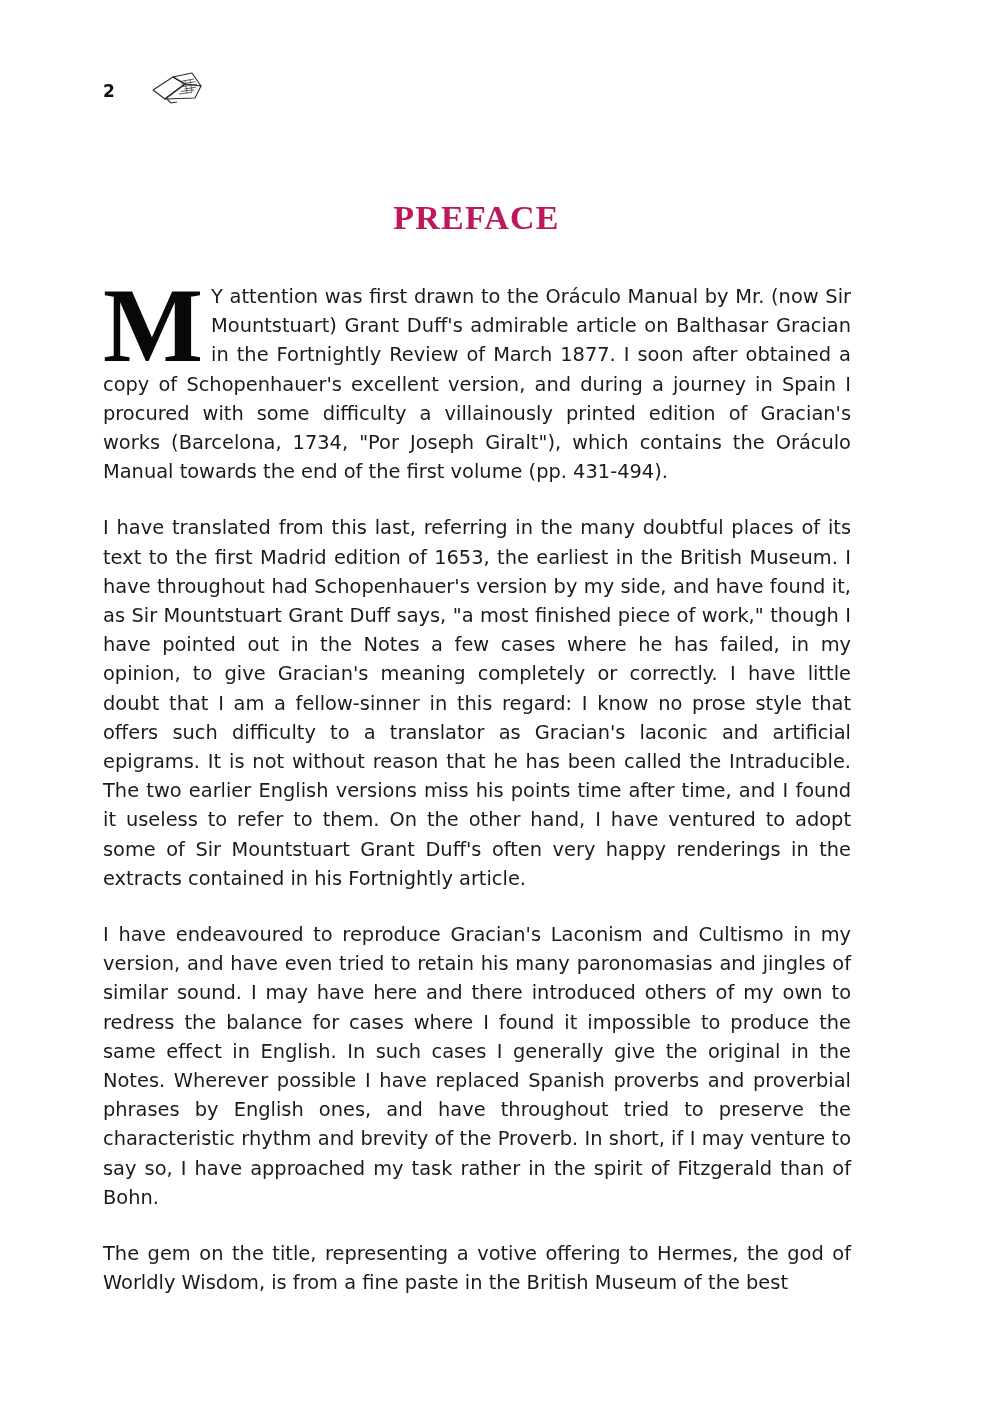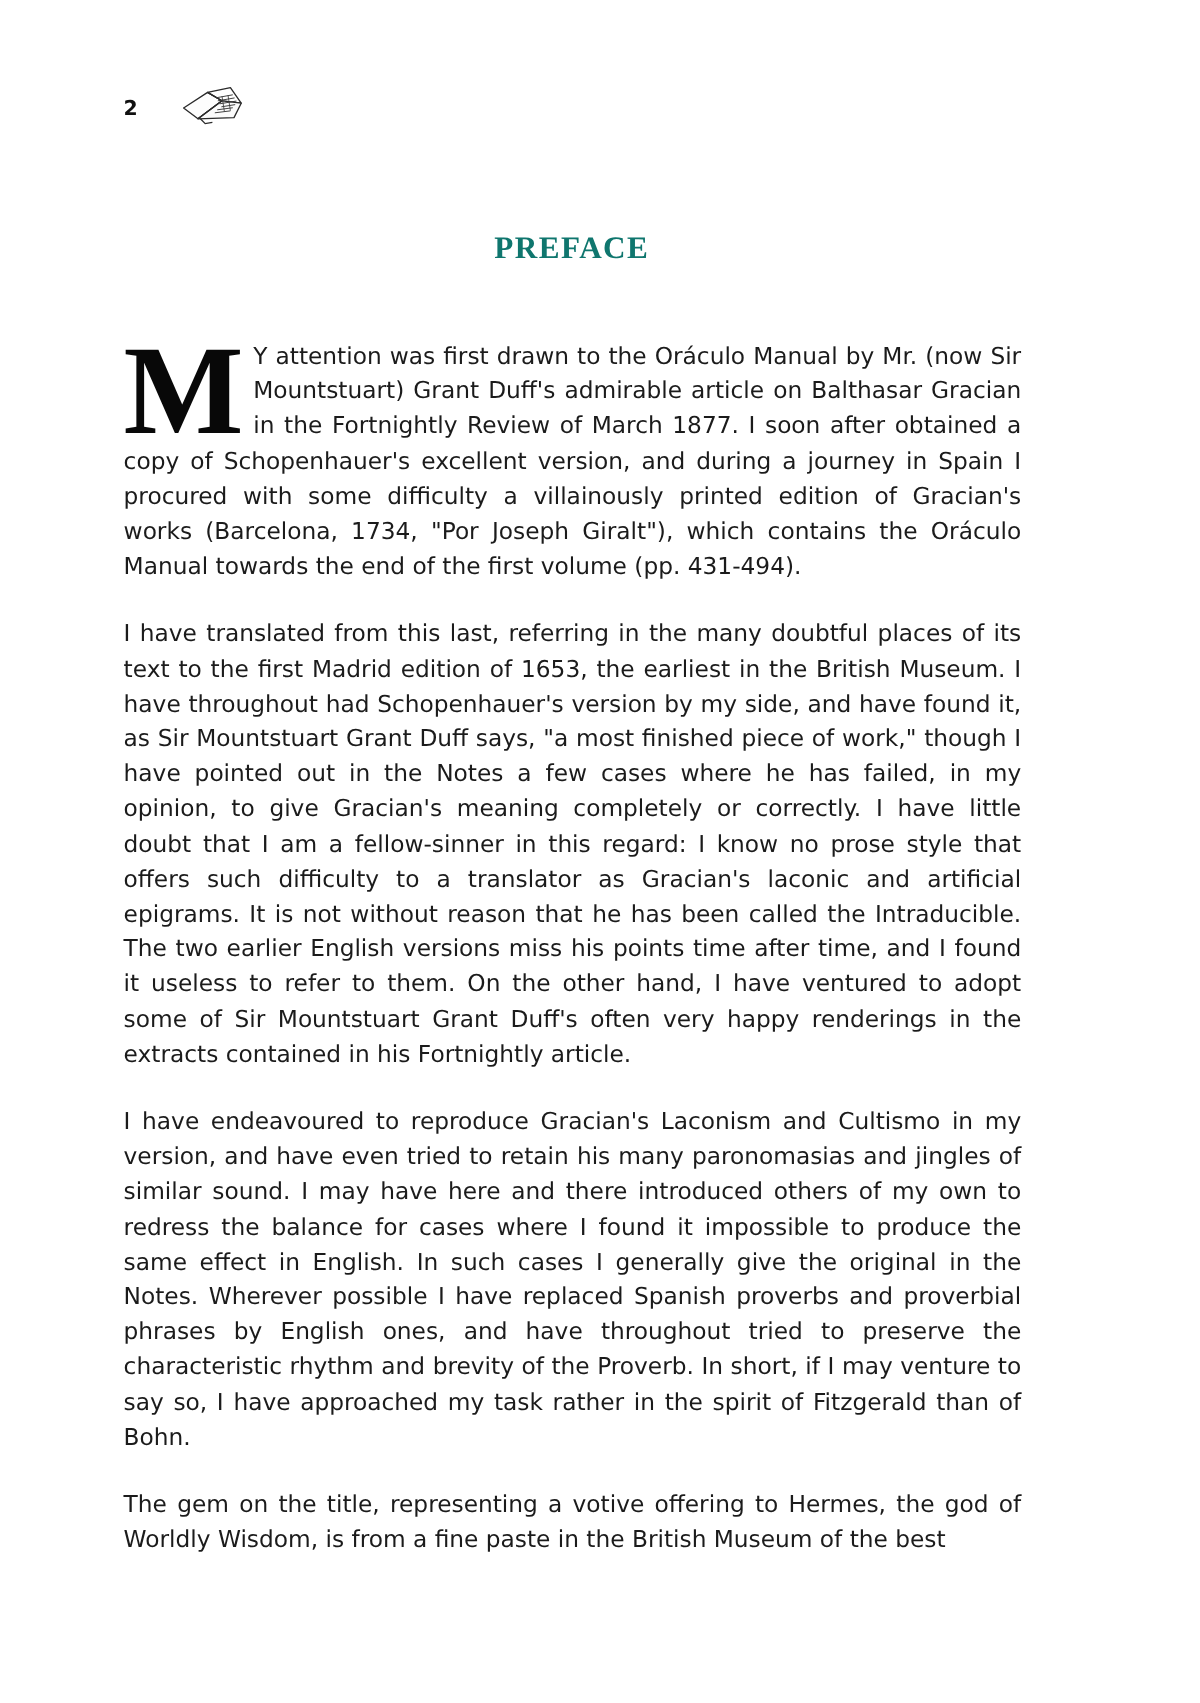--- a/index.html
+++ b/index.html
@@ -48,23 +48,23 @@
 
   
   .chapter-title {
     position: absolute;
     left: 103px;
     top: 176px;
     width: 747px;
     text-align: center;
     font-family: "Liberation Serif", "DejaVu Serif", serif;
     font-weight: 700;
-    font-size: 26px;
+    font-size: 34px;
     letter-spacing: 1.2px;
-    color: #0f766e;
+    color: #be185d;
     line-height: 1.1;
   }
 
   
   .text-column {
     position: absolute;
     left: 103px;
     top: 282px;
     width: 748px;
   }

